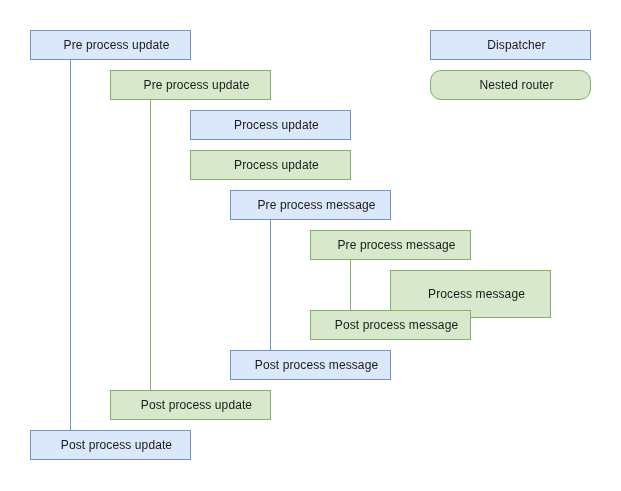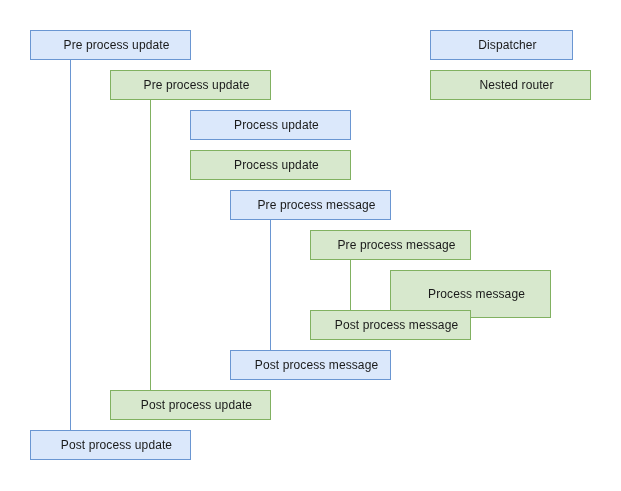--- a/index.html
+++ b/index.html
@@ -78,17 +78,17 @@
   <div class="node router" style="left:390px; top:270px; width:161px; height:48px;">Process message</div>
 
   <div class="node router" style="left:310px; top:310px; width:161px; height:30px;">Post process message</div>
 
   <div class="node dispatcher" style="left:230px; top:350px; width:161px; height:30px;">Post process message</div>
 
   <div class="node router" style="left:110px; top:390px; width:161px; height:30px;">Post process update</div>
 
   <div class="node dispatcher" style="left:30px; top:430px; width:161px; height:30px;">Post process update</div>
 
-  <div class="node dispatcher" style="left:430px; top:30px; width:143px; height:30px;">Dispatcher</div>
+  <div class="node dispatcher" style="left:430px; top:30px; width:161px; height:30px;">Dispatcher</div>
 
-  <div class="node router" style="left:430px; top:70px; width:161px; height:30px;">Nested router</div>
+  <div class="node router" style="left:430px; top:70px; width:161px; height:30px;border-radius:11px;">Nested router</div>
 
 </div>
 
 </body></html>

